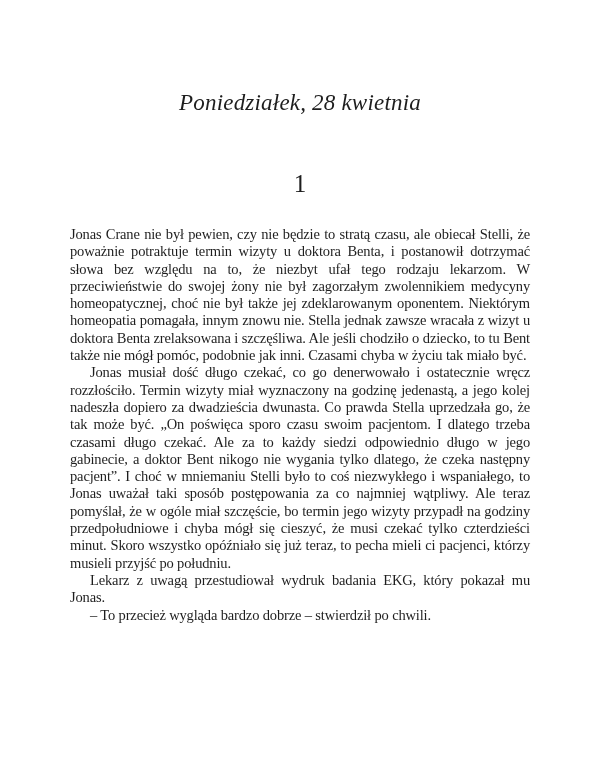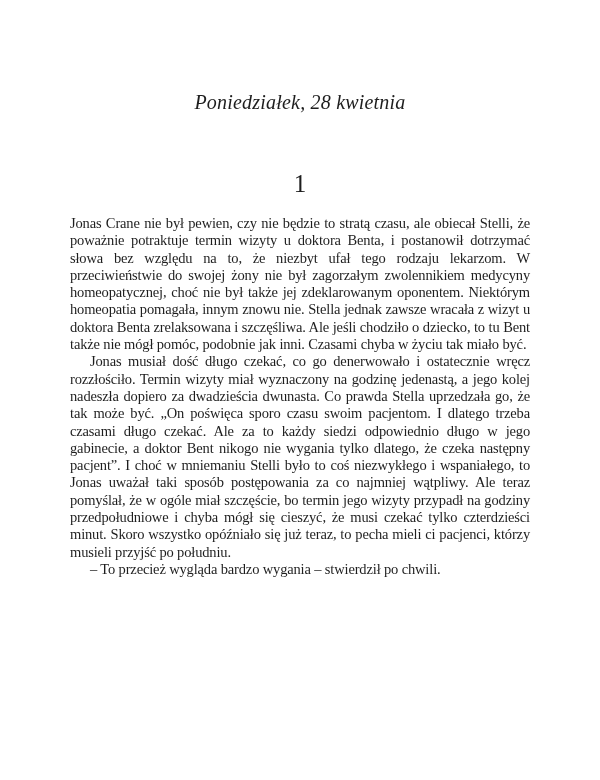--- a/index.html
+++ b/index.html
@@ -15,36 +15,36 @@
     overflow: hidden;
   }
   .page {
     box-sizing: border-box;
     width: 600px;
     height: 780px;
     padding: 0 70px;
   }
   .chapter-date {
     margin: 88px 0 0 0;
-    font-size: 20px;
+    font-size: 23px;
     line-height: 29px;
     font-weight: normal;
     font-style: italic;
     text-align: center;
     letter-spacing: 0.2px;
   }
   .chapter-number {
     margin-top: 52px;
     font-size: 25px;
     line-height: 30px;
     text-align: center;
     font-weight: normal;
   }
   .body-text {
-    margin-top: 16px;
+    margin-top: 27px;
     font-size: 14.5px;
     line-height: 17.3px;
     text-align: justify;
     letter-spacing: -0.15px;
   }
   .body-text p {
     margin: 0;
     padding: 0;
     text-indent: 20px;
   }
@@ -56,15 +56,16 @@
 <body>
 
 <div class="page">
   <h1 class="chapter-date">Poniedziałek, 28 kwietnia</h1>
 
   <div class="chapter-number">1</div>
 
   <div class="body-text">
     <p class="first">Jonas Crane nie był pewien, czy nie będzie to stratą czasu, ale obiecał Stelli, że poważnie potraktuje termin wizyty u doktora Benta, i postanowił dotrzymać słowa bez względu na to, że niezbyt ufał tego rodzaju lekarzom. W przeciwieństwie do swojej żony nie był zagorzałym zwolennikiem medycyny homeopatycznej, choć nie był także jej zdeklarowanym oponentem. Niektórym homeopatia pomagała, innym znowu nie. Stella jednak zawsze wracała z wizyt u doktora Benta zrelaksowana i szczęśliwa. Ale jeśli chodziło o dziecko, to tu Bent także nie mógł pomóc, podobnie jak inni. Czasami chyba w życiu tak miało być.</p>
     <p>Jonas musiał dość długo czekać, co go denerwowało i ostatecznie wręcz rozzłościło. Termin wizyty miał wyznaczony na godzinę jedenastą, a jego kolej nadeszła dopiero za dwadzieścia dwunasta. Co prawda Stella uprzedzała go, że tak może być. „On poświęca sporo czasu swoim pacjentom. I dlatego trzeba czasami długo czekać. Ale za to każdy siedzi odpowiednio długo w jego gabinecie, a doktor Bent nikogo nie wygania tylko dlatego, że czeka następny pacjent”. I choć w mniemaniu Stelli było to coś niezwykłego i wspaniałego, to Jonas uważał taki sposób postępowania za co najmniej wątpliwy. Ale teraz pomyślał, że w ogóle miał szczęście, bo termin jego wizyty przypadł na godziny przedpołudniowe i chyba mógł się cieszyć, że musi czekać tylko czterdzieści minut. Skoro wszystko opóźniało się już teraz, to pecha mieli ci pacjenci, którzy musieli przyjść po południu.</p>
-    <p>– To przecież wygląda bardzo wygania – stwierdził po chwili.</p>
+    <p>Lekarz z uwagą przestudiował wydruk badania EKG, który pokazał mu Jonas.</p>
+    <p>– To przecież wygląda bardzo dobrze – stwierdził po chwili.</p>
   </div>
 </div>
 
 </body></html>

